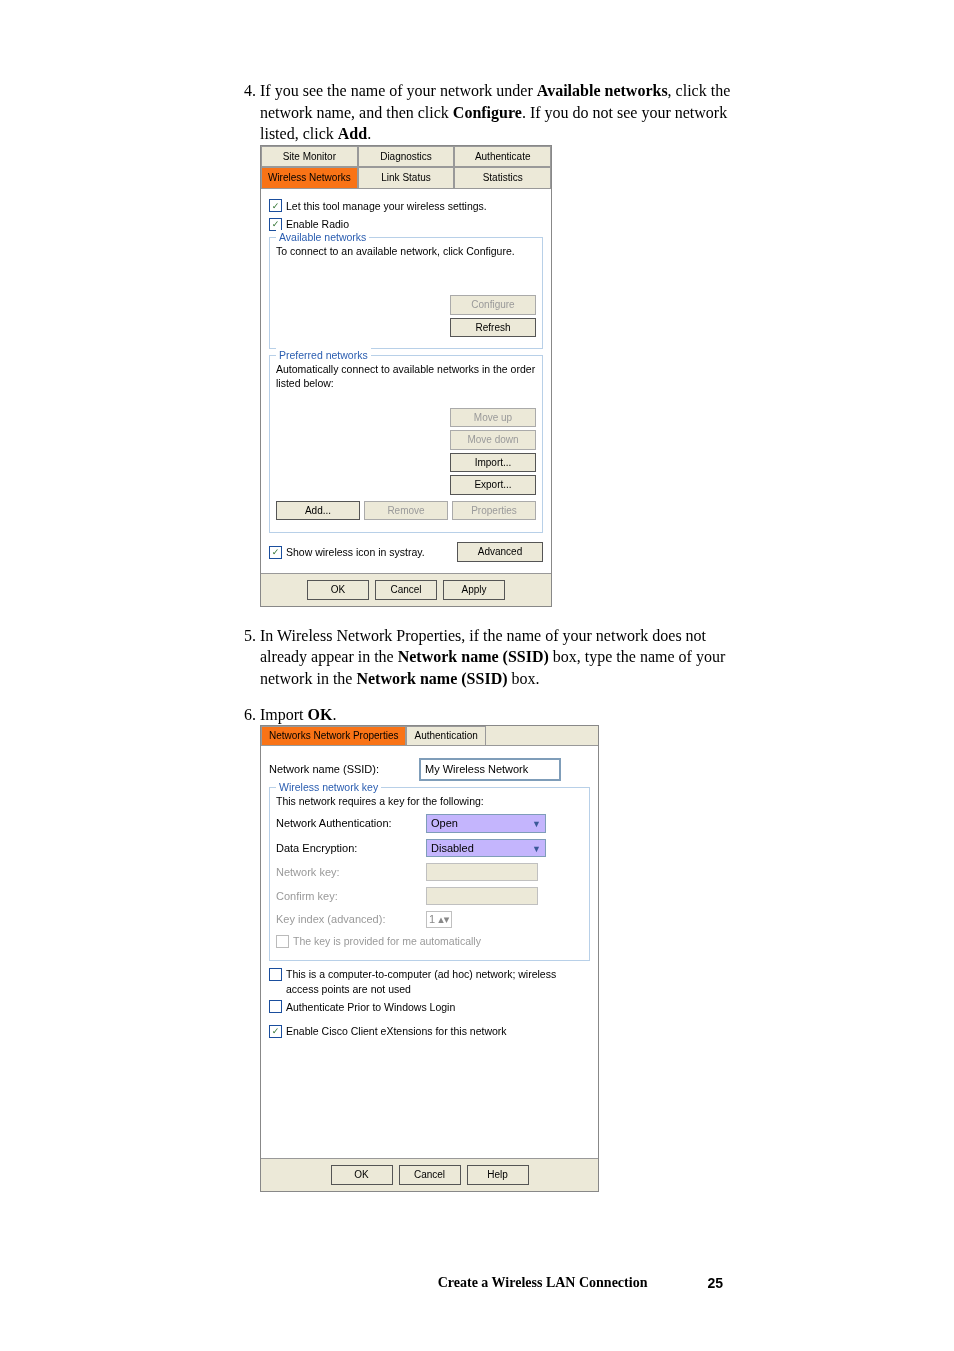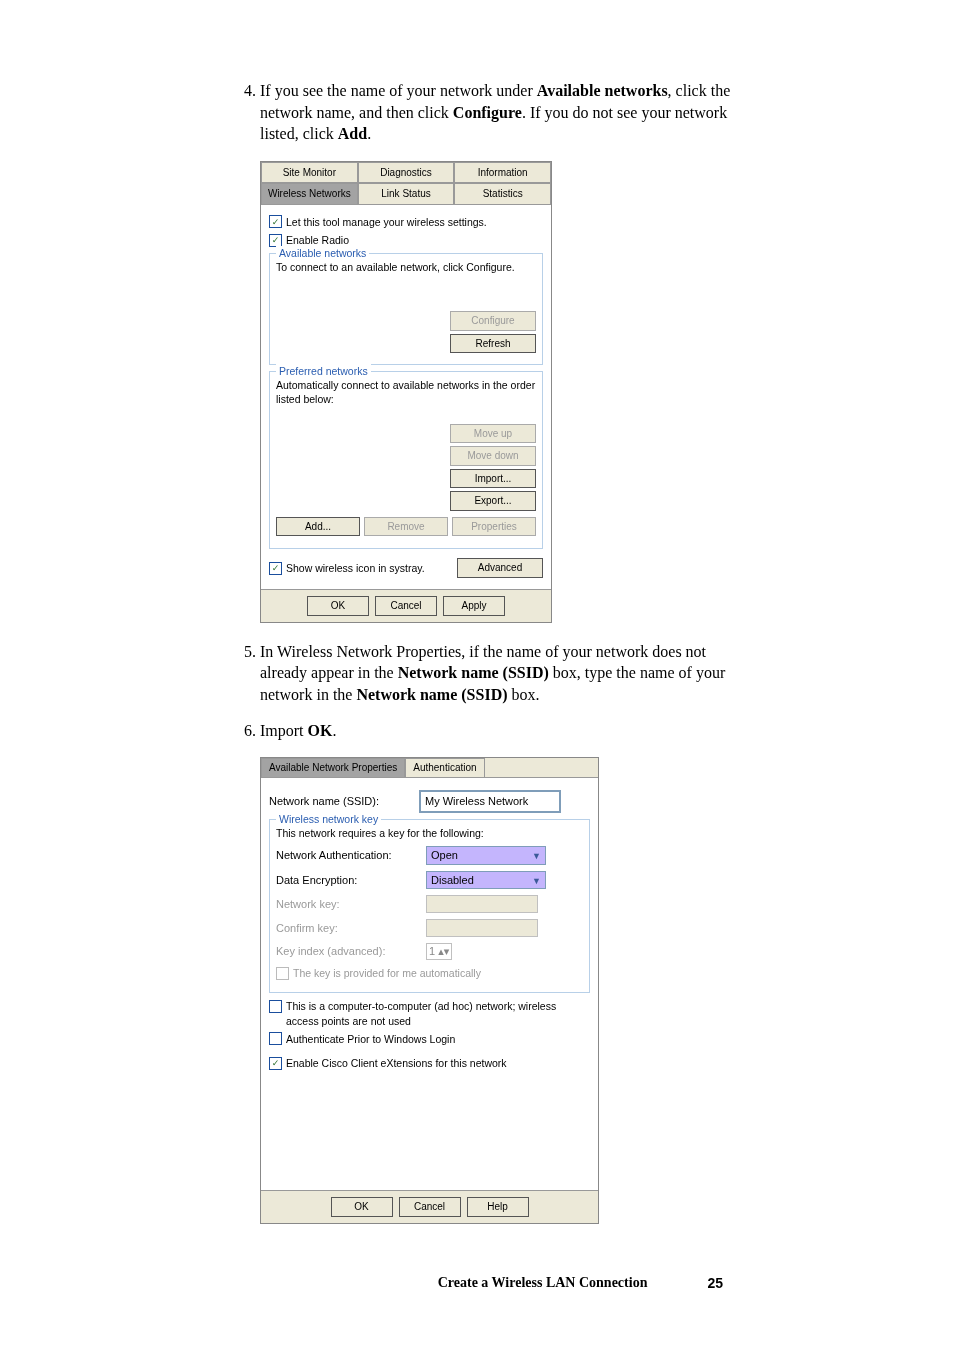--- a/index.html
+++ b/index.html
@@ -1,24 +1,24 @@
 <!DOCTYPE html>
 <html><head>
 <meta charset="utf-8">
 <style>
   html,body{margin:0;padding:0;font-family:"Times New Roman",serif;background:#fff;color:#000}
   .page{width:831px;height:1351px;position:relative;box-sizing:border-box;padding:80px 90px 46px 240px}
   ol.main{margin:0;padding:0 0 0 20px}
   ol.main>li{margin-bottom:14px;font-size:16px;line-height:1.35}
-  .screenshot{margin:16px 0 18px 0;border:1px solid #888;background:#f4f2ee;font-family:Tahoma,Arial,sans-serif;font-size:11px;color:#000}
+  .screenshot{margin:0 0 18px 0;border:1px solid #888;background:#f4f2ee;font-family:Tahoma,Arial,sans-serif;font-size:11px;color:#000}
   .ss1{width:290px}
   .ss2{width:337px}
   .tabs{display:flex;border-bottom:1px solid #999;background:#ece9d8}
   .tab{flex:1;padding:3px 4px;border:1px solid #999;border-bottom:none;text-align:center;font-size:10px;background:#ece9d8}
-  .tab.active{background:#a3a3a3}
+  .tab.active{background:#f97316}
   .pane{background:#fff;padding:6px 8px}
   .row{margin:4px 0;display:flex;align-items:center;gap:4px}
   .cb{width:11px;height:11px;border:1px solid #1a4e9d;display:inline-flex;align-items:center;justify-content:center;font-size:9px;color:#2a6e2a}
   .fieldset{border:1px solid #b8d0e8;margin:6px 0;padding:6px 6px 8px 6px;position:relative}
   .legend{position:absolute;top:-8px;left:6px;background:#fff;padding:0 3px;color:#2a5db0;font-size:10.5px}
   .btn{display:block;width:84px;text-align:center;padding:2px 0;border:1px solid #555;background:#ece9d8;margin:3px 0;font-size:10px}
   .btn.rt{margin-left:auto}
   .btn.dis{color:#9a9a9a;border-color:#aaa}
   .wide-btn{flex:1;text-align:center;padding:2px 0;border:1px solid #555;background:#ece9d8;font-size:10px}
   .wide-btn.dis{color:#9a9a9a;border-color:#aaa}
@@ -45,21 +45,21 @@
 <div class="page">
   <ol class="main" start="4">
     <li>
       <span>If you see the name of your network under </span><b>Available networks</b><span>, click the network name, and then click </span><b>Configure</b><span>. If you do not see your network listed, click </span><b>Add</b><span>.</span>
 
       
       <div class="screenshot ss1">
         <div class="tabs">
           <div class="tab">Site Monitor</div>
           <div class="tab">Diagnostics</div>
-          <div class="tab">Information</div>
+          <div class="tab">Authenticate</div>
         </div>
         <div class="tabs">
           <div class="tab active">Wireless Networks</div>
           <div class="tab">Link Status</div>
           <div class="tab">Statistics</div>
         </div>
         <div class="pane">
           <div class="row">
               <span class="cb">✓</span>
               <span class="smalltxt">Let this tool manage your wireless settings.</span>
@@ -108,21 +108,21 @@
     <li>
       <span>In Wireless Network Properties, if the name of your network does not already appear in the </span><b>Network name (SSID)</b><span> box, type the name of your network in the </span><b>Network name (SSID)</b><span> box.</span>
     </li>
 
     <li>
       <span>Import </span><b>OK</b><span>.</span>
 
       
       <div class="screenshot ss2">
         <div class="tabstrip">
-          <div class="tab active">Available Network Properties</div>
+          <div class="tab active">Networks Network Properties</div>
           <div class="tab">Authentication</div>
         </div>
         <div class="pane">
           <div class="kv">
             <div class="k">Network name (SSID):</div>
             <div class="txtbox" style="width:130px">My Wireless Network</div>
           </div>
           <div class="fieldset">
             <div class="legend">Wireless network key</div>
             <div class="smalltxt">This network requires a key for the following:</div>

